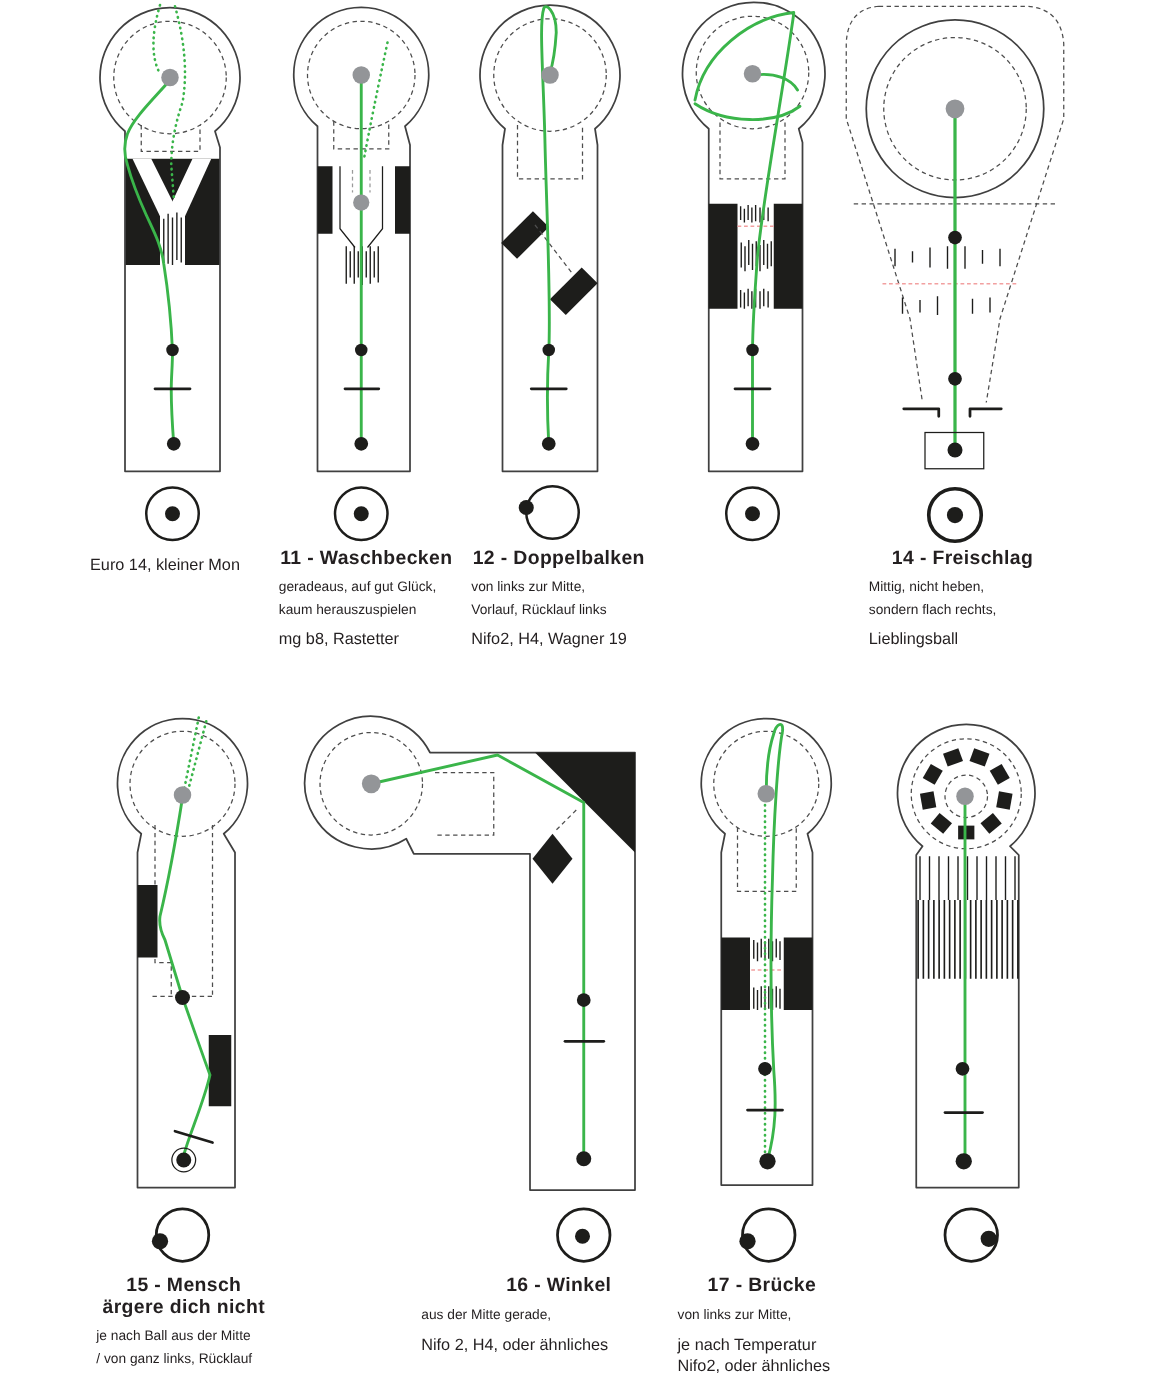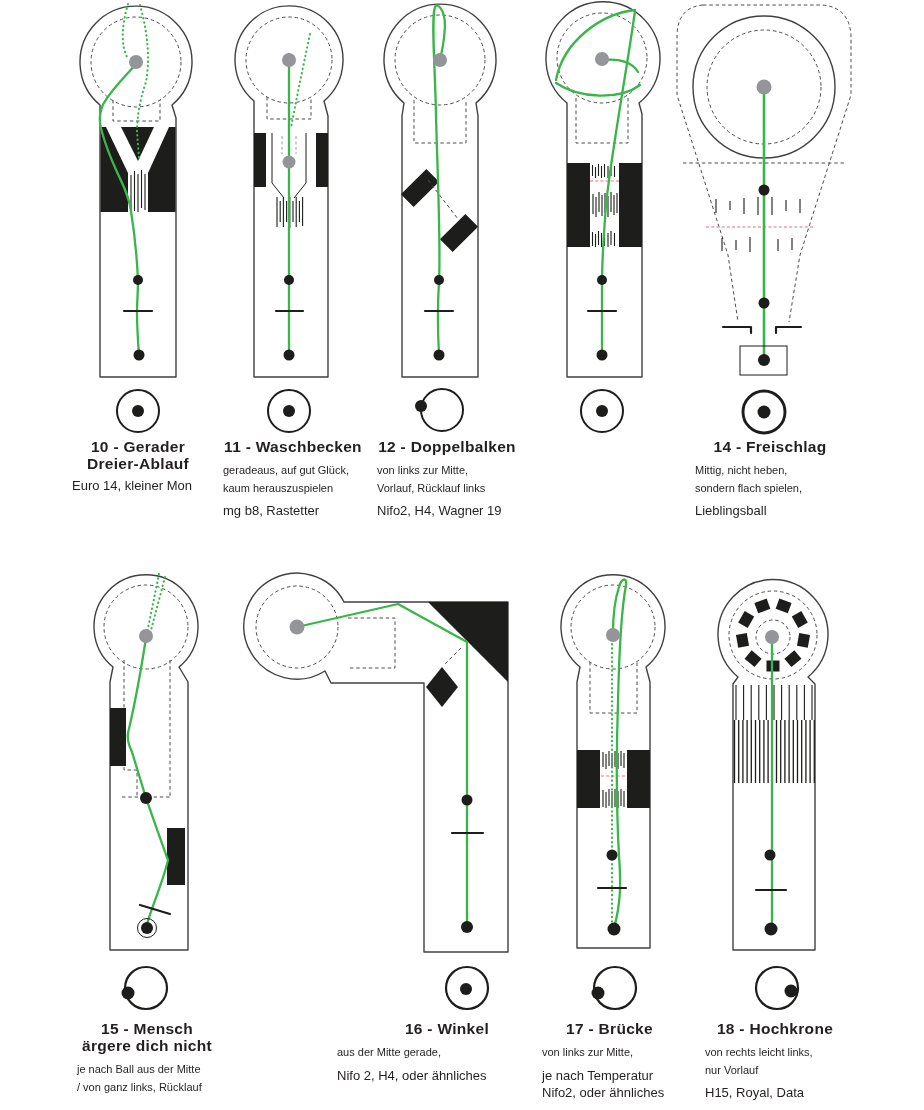--- a/index.html
+++ b/index.html
@@ -223,24 +223,20 @@
     <path class="green" d="M772 640 V928"></path>
     <circle class="gray-dot" cx="772" cy="637" r="7"></circle>
     <circle class="dot" cx="770" cy="855" r="5.5"></circle>
     <path class="cross" d="M756 890 H786"></path>
     <circle class="dot" cx="771" cy="929" r="6.5"></circle>
     <circle class="ball2" cx="777" cy="988" r="21"></circle>
     <circle class="dot" cx="791" cy="991" r="6.5"></circle>
   </svg>
 
   <div class="caption" style="left:62px;top:438px;width:152px;">
-    <div class="cap-title">
-      <div>10 - Gerader</div>
-      <div>Dreier-Ablauf</div>
-    </div>
     <div class="cap-balls pad10">
       <div>Euro 14, kleiner Mon</div>
     </div>
   </div>
 
   <div class="caption" style="left:218px;top:438px;width:150px;">
     <div class="cap-title">
       <div>11 - Waschbecken</div>
     </div>
     <div class="cap-body pad5">
@@ -265,21 +261,21 @@
     </div>
   </div>
 
 
   <div class="caption" style="left:690px;top:438px;width:160px;">
     <div class="cap-title">
       <div>14 - Freischlag</div>
     </div>
     <div class="cap-body pad5">
       <div>Mittig, nicht heben,</div>
-      <div>sondern flach spielen,</div>
+      <div>sondern flach rechts,</div>
     </div>
     <div class="cap-balls pad5">
       <div>Lieblingsball</div>
     </div>
   </div>
 
   <div class="caption" style="left:72px;top:1020px;width:150px;">
     <div class="cap-title">
       <div>15 - Mensch</div>
       <div>ärgere dich nicht</div>
@@ -309,26 +305,14 @@
     </div>
     <div class="cap-body pad5">
       <div>von links zur Mitte,</div>
     </div>
     <div class="cap-balls pad5">
       <div>je nach Temperatur</div>
       <div>Nifo2, oder ähnliches</div>
     </div>
   </div>
 
-  <div class="caption" style="left:700px;top:1020px;width:150px;">
-    <div class="cap-title">
-      <div>18 - Hochkrone</div>
-    </div>
-    <div class="cap-body pad5">
-      <div>von rechts leicht links,</div>
-      <div>nur Vorlauf</div>
-    </div>
-    <div class="cap-balls pad5">
-      <div>H15, Royal, Data</div>
-    </div>
-  </div>
 
 </div>
 
 </body></html>

